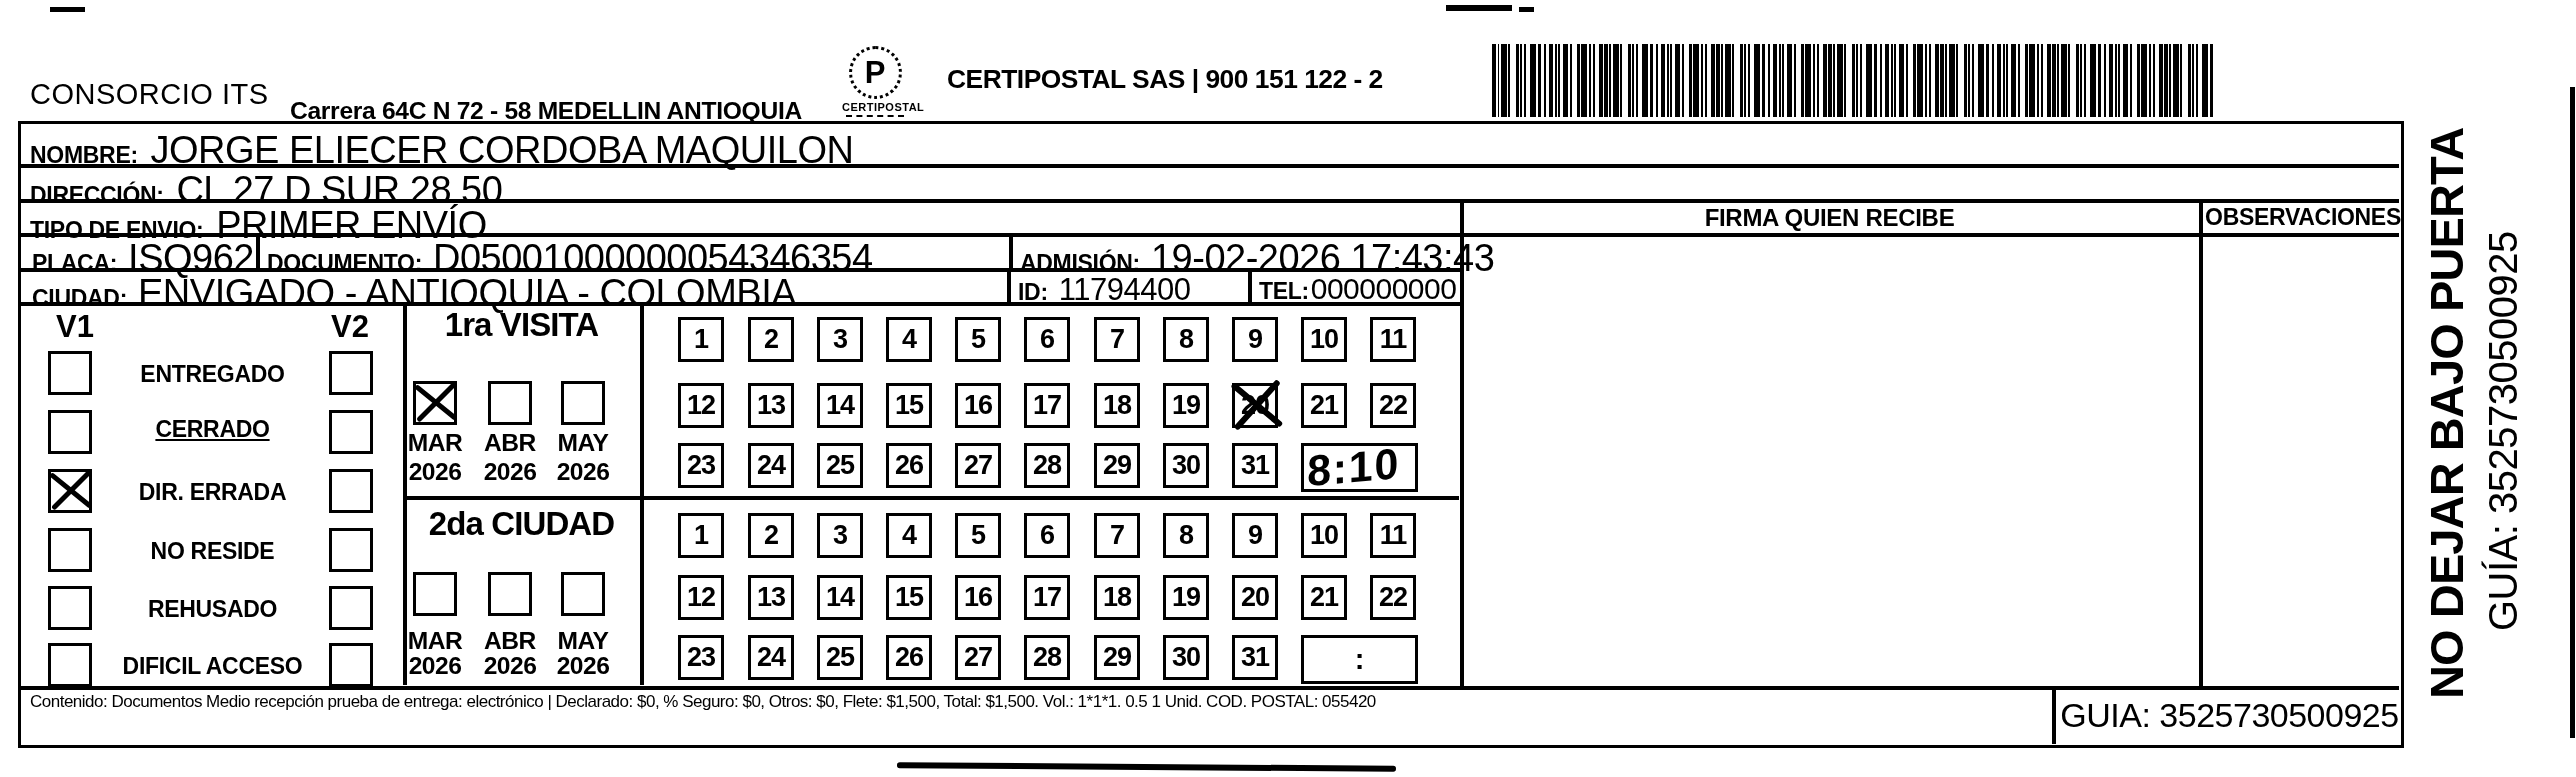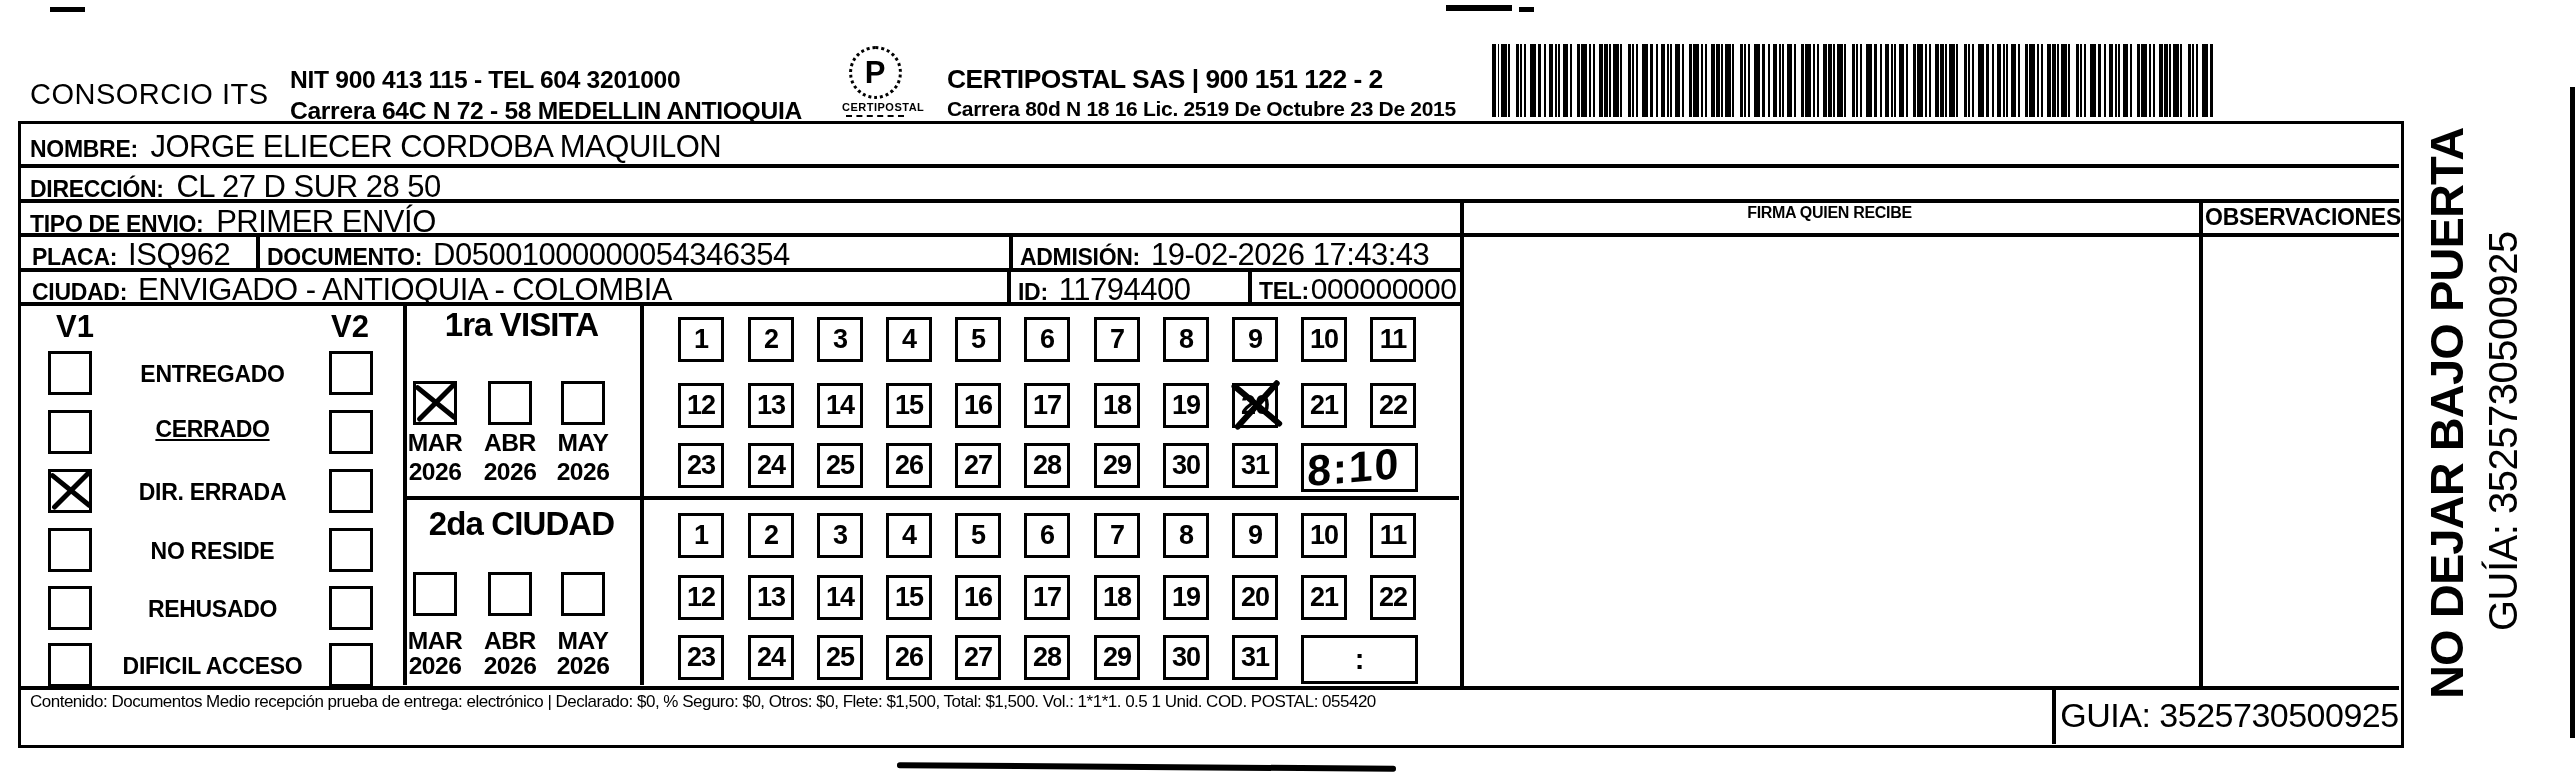--- a/index.html
+++ b/index.html
@@ -24,33 +24,33 @@
 
   
   .table{position:absolute;left:18px;top:121px;width:2386px;height:627px;
          border:3.6px solid var(--ink);box-sizing:border-box;}
   .hline,.vline{position:absolute;background:var(--ink);}
   .hline{height:3.6px;} .vline{width:3.6px;}
 
   .frow{position:absolute;left:0;display:flex;align-items:baseline;gap:12.7px;padding:4.6px 0 0 9px;box-sizing:border-box;white-space:nowrap;}
   .fcell{position:absolute;display:flex;align-items:baseline;gap:11px;padding:3.6px 0 0 11px;box-sizing:border-box;white-space:nowrap;overflow:visible;}
   .flabel{font-size:23px;font-weight:700;letter-spacing:-0.3px;}
-  .fvalue{font-size:31px;letter-spacing:-0.5px;}
+  .fvalue{font-size:38px;letter-spacing:-0.5px;}
 
   .r-nombre{top:0;height:40px;width:2378px;}
   .r-direccion{top:40px;height:35px;width:2378px;}
   .r-tipo{top:75px;height:35px;width:1439px;}
   .c-placa{top:109px;height:35px;left:0;width:235px;}
   .c-doc{top:109px;height:35px;left:235px;width:753px;}
   .c-adm{top:109px;height:35px;left:988px;width:451px;}
   .c-ciudad{top:144px;height:35px;left:0;width:986px;}
   .c-id{top:144px;height:35px;left:986px;width:241px;}
   .c-tel{top:144px;height:35px;left:1227px;width:211px;gap:1.8px;}
 
-  .sig-head{position:absolute;top:80px;font-size:16px;font-weight:700;text-align:center;letter-spacing:-0.3px;}
+  .sig-head{position:absolute;top:80px;font-size:24px;font-weight:700;text-align:center;letter-spacing:-0.3px;}
   .firma-head{left:1439px;width:739px;}
   .obs-head{left:2178px;width:208px;font-size:23px;}
 
   
   .vhead{position:absolute;top:185px;font-size:31px;font-weight:700;}
   .v1h{left:35px;} .v2h{left:310px;}
   .cb{position:absolute;width:44px;height:44px;border:3.6px solid var(--ink);box-sizing:border-box;background:var(--paper);}
   .cb-label{position:absolute;left:87px;width:209px;text-align:center;font-size:23px;font-weight:700;letter-spacing:-0.3px;white-space:nowrap;}
   .xmark::before,.xmark::after{content:"";position:absolute;left:-6.4px;top:15.5px;width:52px;height:4.6px;background:var(--ink);border-radius:2.7px;}
   .xmark::before{transform:rotate(39deg);}
@@ -99,31 +99,29 @@
 <div class="page">
 
   <div class="artifact a-dash1"></div>
   <div class="artifact a-dash2"></div>
   <div class="artifact a-dash3"></div>
   <div class="artifact a-edge"></div>
   <div class="artifact a-wave"></div>
   <div class="artifact a-speck"></div>
 
   <div class="brand">CONSORCIO ITS</div>
-  <div class="nit nit1">NIT 900 413 115 - TEL 604 3201000</div>
   <div class="nit nit2">Carrera 64C N 72 - 58 MEDELLIN ANTIOQUIA</div>
 
   <div class="stamp">
     <div class="stamp-circle">P</div>
     <div class="stamp-caption">CERTIPOSTAL</div>
     <div class="stamp-squiggle"></div>
   </div>
 
   <div class="company co1">CERTIPOSTAL SAS | 900 151 122 - 2</div>
-  <div class="company co2">Carrera 80d N 18 16  Lic. 2519 De Octubre 23 De 2015</div>
 
   <div class="barcode">
       <div class="bar" style="left: 0px; width: 3.6px;"></div>
       <div class="bar" style="left: 5.5px; width: 1.8px;"></div>
       <div class="bar" style="left: 9px; width: 5.5px;"></div>
       <div class="bar" style="left: 16.4px; width: 1.8px;"></div>
       <div class="bar" style="left: 24px; width: 2.7px;"></div>
       <div class="bar" style="left: 28px; width: 1.8px;"></div>
       <div class="bar" style="left: 32px; width: 1.8px;"></div>
       <div class="bar" style="left: 38px; width: 6.4px;"></div>

